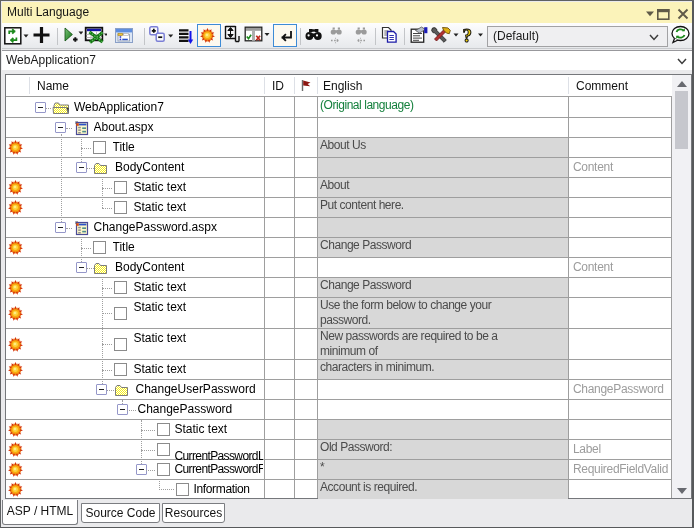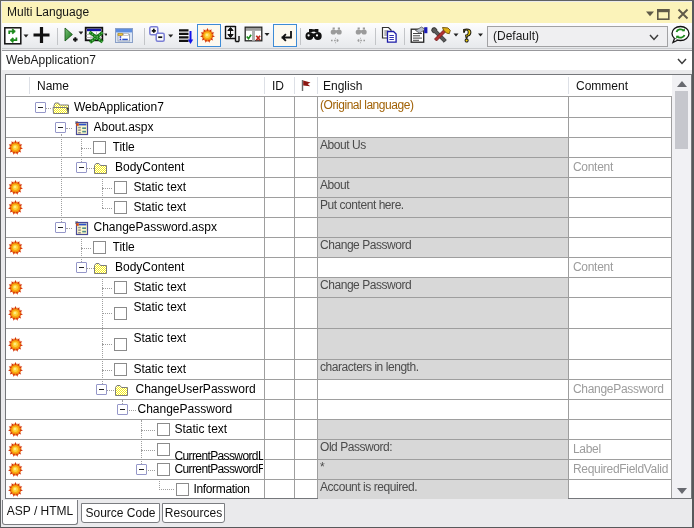--- a/index.html
+++ b/index.html
@@ -11,21 +11,21 @@
 .combo1 {position:absolute;left:486px;top:25px;width:181px;height:21px;background:#efeff1;border:1px solid #a2a2a4;font-size:12px;color:#1a1a1a;line-height:19px;padding-left:5px}
 .combo2 {position:absolute;left:1px;top:49px;width:692px;height:20px;background:#fff;border-top:1px solid #98989c;font-size:12px;color:#1a1a1a;line-height:19px;padding-left:4px}
 .chev {position:absolute;width:10px;height:7px}
 .grid {left:4px;top:73px;width:687px;height:425px;background:#fff;border:1px solid #75777b;overflow:hidden}
 .hdr {left:5px;top:74px;width:666px;height:22px;background:#fff;border-bottom:1px solid #9e9e9e;font-size:12px;color:#111}
 .hsep {position:absolute;top:2px;width:1px;height:17px;background:#dde0e6}
 .htx {position:absolute;top:4px}
 .vln {top:96px;width:1px;height:401px;background:#9e9e9e}
 .ntx {font-size:12px;color:#000;white-space:nowrap;height:16px;overflow:hidden}
 .etx {font-size:12px;color:#4b4b4b;line-height:15px;white-space:normal;overflow:hidden;letter-spacing:-0.45px}
-.orig {color:#a16207}
+.orig {color:#15803d}
 .ctx {font-size:12px;color:#9c9c9c;white-space:nowrap;overflow:hidden;letter-spacing:-0.3px}
 .cb {width:13px;height:13px;background:#fff;border:1px solid #8b8b8b}
 .exp {width:11px;height:11px;background:#fff;border:1px solid #9597c9;border-radius:1px}
 .exp i {position:absolute;left:2px;top:4px;width:5px;height:1.2px;background:#222}
 .vd {width:1px;border-left:1px dotted #9f9f9f}
 .hd {height:1px;border-top:1px dotted #9f9f9f}
 .sbar {left:671px;top:74px;width:19px;height:423px;background:#f1f1f4}
 .thumb {position:absolute;left:3px;top:16px;width:13px;height:58px;background:#c6c7cd}
 .tab {position:absolute;font-size:12px;color:#141414;text-align:center;background:#fff;border:1px solid #7b7d81;border-radius:0 0 3px 3px}
 </style></head><body>
@@ -332,43 +332,45 @@
     <div class="abs ntx" style="left:132.5px;top:279px;width:129.5px">Static text</div>
     <div class="abs" style="left:317px;top:297px;width:250px;height:31px;background:#d8d8d8"></div>
     <div class="abs" style="left:5px;top:327px;width:666px;height:1px;background:#9e9e9e"></div>
     <div class="abs" style="left:7px;top:305px"><svg width="15" height="15" viewBox="0 0 15 15">
 <polygon points="7.50,0.05 8.88,2.80 11.53,1.23 11.20,4.29 14.28,4.41 12.35,6.80 14.87,8.56 11.96,9.54 13.13,12.38 10.15,11.62 9.60,14.65 7.50,12.40 5.40,14.65 4.85,11.62 1.87,12.38 3.04,9.54 0.13,8.56 2.65,6.80 0.72,4.41 3.80,4.29 3.47,1.23 6.12,2.80" fill="#d6350c"></polygon>
 <polygon points="9.33,1.37 9.79,3.98 12.36,3.33 11.33,5.77 13.84,6.62 11.65,8.12 13.31,10.18 10.66,10.26 10.94,12.90 8.67,11.54 7.47,13.90 6.30,11.52 4.02,12.87 4.31,10.24 1.67,10.13 3.34,8.08 1.17,6.56 3.69,5.74 2.68,3.29 5.24,3.96 5.72,1.35 7.52,3.30" fill="#f0800e"></polygon>
 <circle cx="7.5" cy="7.5" r="4" fill="#f9a90f"></circle>
 <circle cx="7.3" cy="7.3" r="2.6" fill="#fdd33c"></circle>
 <circle cx="7" cy="7" r="1.3" fill="#ffeb82"></circle>
 </svg></div>
+    <div class="abs etx" style="left:319px;top:297px;width:243px">Use the form below to change your<br>password.</div>
     <div class="abs cb" style="left:113.0px;top:306px"></div>
     <div class="abs ntx" style="left:132.5px;top:299px;width:129.5px">Static text</div>
     <div class="abs" style="left:317px;top:328px;width:250px;height:31px;background:#d8d8d8"></div>
     <div class="abs" style="left:5px;top:358px;width:666px;height:1px;background:#9e9e9e"></div>
     <div class="abs" style="left:7px;top:336px"><svg width="15" height="15" viewBox="0 0 15 15">
 <polygon points="7.50,0.05 8.88,2.80 11.53,1.23 11.20,4.29 14.28,4.41 12.35,6.80 14.87,8.56 11.96,9.54 13.13,12.38 10.15,11.62 9.60,14.65 7.50,12.40 5.40,14.65 4.85,11.62 1.87,12.38 3.04,9.54 0.13,8.56 2.65,6.80 0.72,4.41 3.80,4.29 3.47,1.23 6.12,2.80" fill="#d6350c"></polygon>
 <polygon points="9.33,1.37 9.79,3.98 12.36,3.33 11.33,5.77 13.84,6.62 11.65,8.12 13.31,10.18 10.66,10.26 10.94,12.90 8.67,11.54 7.47,13.90 6.30,11.52 4.02,12.87 4.31,10.24 1.67,10.13 3.34,8.08 1.17,6.56 3.69,5.74 2.68,3.29 5.24,3.96 5.72,1.35 7.52,3.30" fill="#f0800e"></polygon>
 <circle cx="7.5" cy="7.5" r="4" fill="#f9a90f"></circle>
 <circle cx="7.3" cy="7.3" r="2.6" fill="#fdd33c"></circle>
 <circle cx="7" cy="7" r="1.3" fill="#ffeb82"></circle>
 </svg></div>
+    <div class="abs etx" style="left:319px;top:328px;width:243px">New passwords are required to be a<br>minimum of</div>
     <div class="abs cb" style="left:113.0px;top:337px"></div>
     <div class="abs ntx" style="left:132.5px;top:330px;width:129.5px">Static text</div>
     <div class="abs" style="left:317px;top:359px;width:250px;height:20px;background:#d8d8d8"></div>
     <div class="abs" style="left:5px;top:378px;width:666px;height:1px;background:#9e9e9e"></div>
     <div class="abs" style="left:7px;top:361px"><svg width="15" height="15" viewBox="0 0 15 15">
 <polygon points="7.50,0.05 8.88,2.80 11.53,1.23 11.20,4.29 14.28,4.41 12.35,6.80 14.87,8.56 11.96,9.54 13.13,12.38 10.15,11.62 9.60,14.65 7.50,12.40 5.40,14.65 4.85,11.62 1.87,12.38 3.04,9.54 0.13,8.56 2.65,6.80 0.72,4.41 3.80,4.29 3.47,1.23 6.12,2.80" fill="#d6350c"></polygon>
 <polygon points="9.33,1.37 9.79,3.98 12.36,3.33 11.33,5.77 13.84,6.62 11.65,8.12 13.31,10.18 10.66,10.26 10.94,12.90 8.67,11.54 7.47,13.90 6.30,11.52 4.02,12.87 4.31,10.24 1.67,10.13 3.34,8.08 1.17,6.56 3.69,5.74 2.68,3.29 5.24,3.96 5.72,1.35 7.52,3.30" fill="#f0800e"></polygon>
 <circle cx="7.5" cy="7.5" r="4" fill="#f9a90f"></circle>
 <circle cx="7.3" cy="7.3" r="2.6" fill="#fdd33c"></circle>
 <circle cx="7" cy="7" r="1.3" fill="#ffeb82"></circle>
 </svg></div>
-    <div class="abs etx" style="left:319px;top:359px;width:243px">characters in length.</div>
+    <div class="abs etx" style="left:319px;top:359px;width:243px">characters in minimum.</div>
     <div class="abs cb" style="left:113.0px;top:362px"></div>
     <div class="abs ntx" style="left:132.5px;top:361px;width:129.5px">Static text</div>
     <div class="abs" style="left:5px;top:398px;width:666px;height:1px;background:#9e9e9e"></div>
     <div class="abs ctx" style="left:572px;top:381px;width:96px">ChangePassword</div>
     <div class="abs" style="left:112.5px;top:382px"><svg width="15" height="13" viewBox="0 0 15 13">
 <path d="M1.5 3.5 L3 1.5 L6 1.5 L7.5 3.5 L13.5 3.5 L13.5 11.5 L1.5 11.5 Z" fill="url(#cy)" stroke="#7d7d7d" stroke-width="1"></path>
 </svg></div>
     <div class="abs exp" style="left:95.0px;top:383px">
       <i></i>
     </div>

